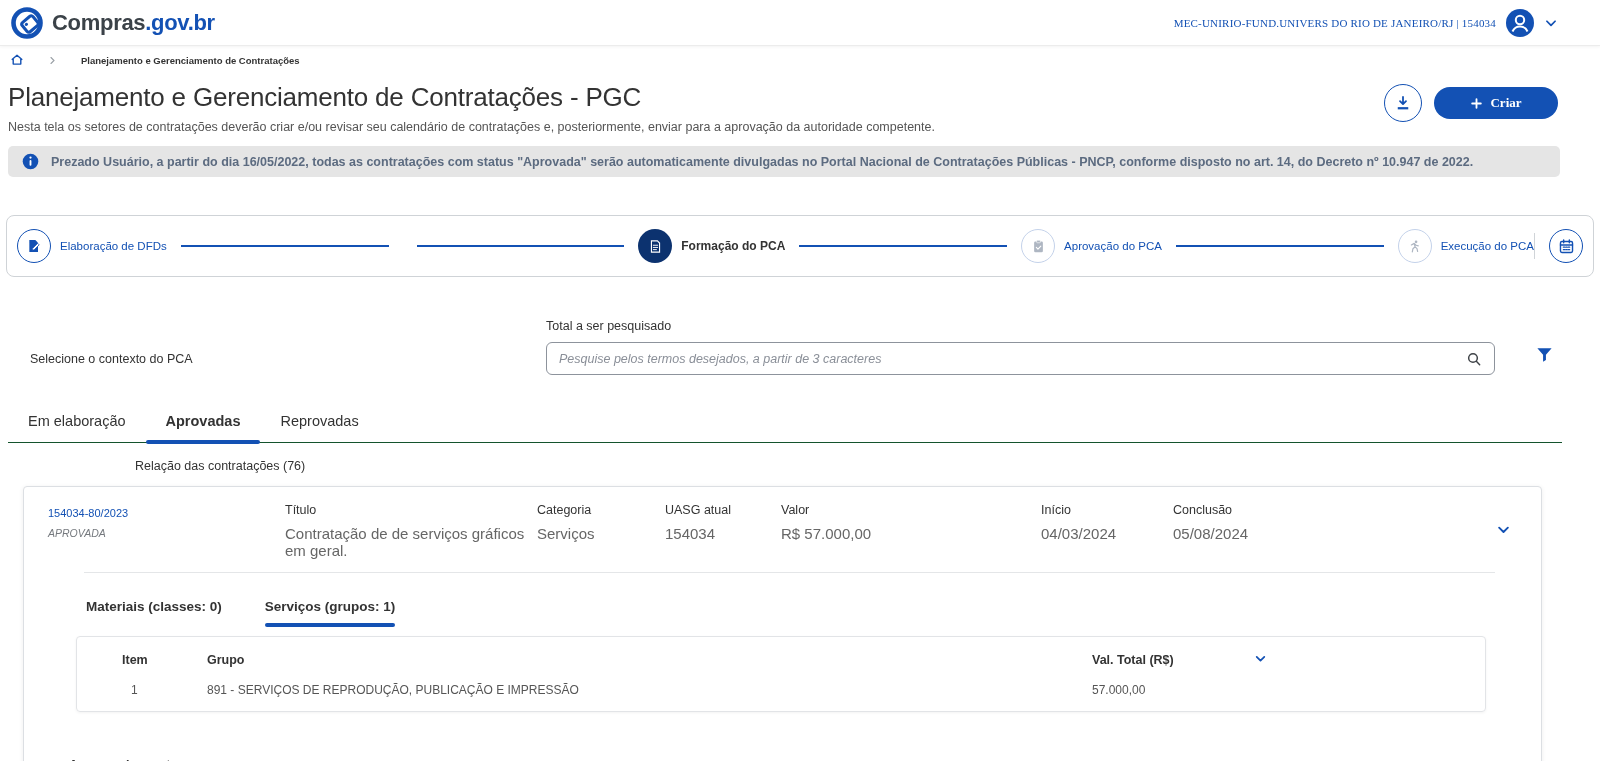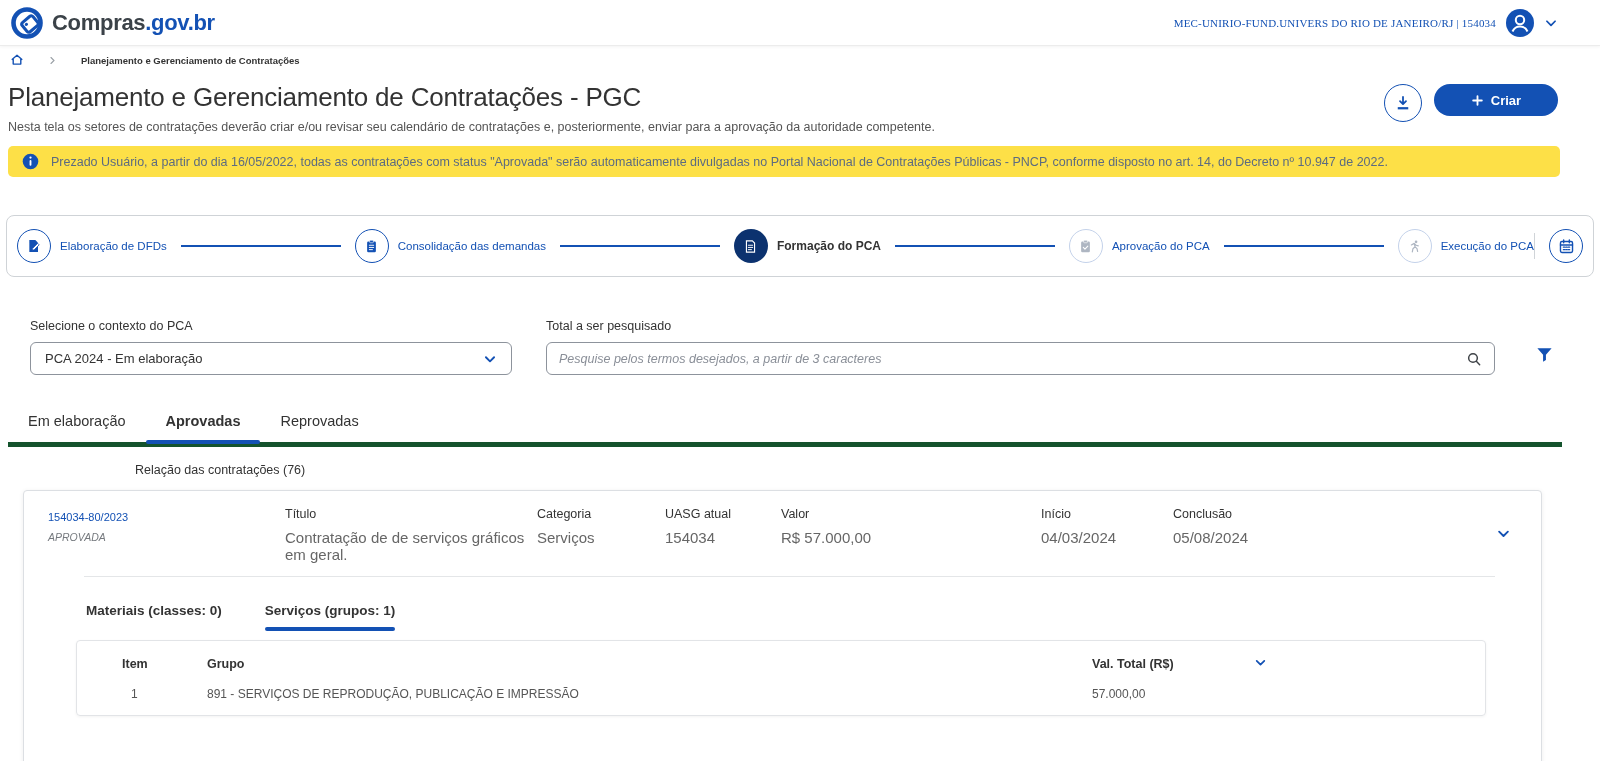--- a/index.html
+++ b/index.html
@@ -19,30 +19,30 @@
 
   
   .breadcrumb { height:28px; display:flex; align-items:center; gap:24px; padding:0 10px; }
   .breadcrumb .crumb { font-size:9.5px; font-weight:bold; color:#333; }
   .bc-sep { color:#9aa0a6; display:flex; }
 
   
   .title-row { display:flex; justify-content:space-between; align-items:flex-start; padding:8px 42px 0 8px; }
   h1 { font-size:26px; font-weight:500; color:#333; letter-spacing:-0.2px; }
   .subtitle { font-size:12.5px; color:#555; margin-top:7px; }
-  .actions { display:flex; align-items:flex-start; gap:12px; margin-top:2px; }
+  .actions { display:flex; align-items:center; gap:12px; margin-top:2px;font-family:Liberation Serif, serif; }
   .btn-circle { width:38px; height:38px; border-radius:50%; border:1px solid #1351b4;
     background:#fff; display:flex; align-items:center; justify-content:center; cursor:pointer; }
   .btn-primary { height:32px; min-width:124px; border:none; border-radius:16px; background:#1351b4;
     color:#fff; font-size:13px; font-weight:bold; display:flex; align-items:center; justify-content:center;
     gap:7px; padding:0 22px; cursor:pointer; font-family:inherit; }
 
   
-  .banner { margin:12px 40px 0 8px; background:#fde047; border-radius:5px;
-    display:flex; align-items:center; gap:12px; padding:7px 14px; }
+  .banner { margin:12px 40px 0 8px; background:#e5e5e5; border-radius:5px;
+    display:flex; align-items:center; gap:12px; padding:7px 14px;font-weight:bold; }
   .banner-text { font-size:12.5px; color:#5c6b80; }
 
   
   .stepper { margin:38px 6px 0 6px; height:62px; border:1px solid #cfd3d7; border-radius:8px;
     display:flex; align-items:center; padding:0 10px; background:#fff; }
   .step { display:flex; align-items:center; gap:9px; flex:0 0 auto; cursor:pointer; }
   .step-circle { width:34px; height:34px; border-radius:50%; display:flex; align-items:center; justify-content:center; }
   .step-circle.done { border:1.5px solid #1351b4; background:#fff; }
   .step-circle.active { border:none; background:#0c326f; }
   .step-circle.future { border:1.5px solid #c4d2ea; background:#fff; }
@@ -61,21 +61,21 @@
     align-items:center; justify-content:space-between; padding:0 14px; background:#fff; cursor:pointer; }
   .select-value { font-size:13px; color:#333; }
   .search-box { height:33px; border:1px solid #8d939c; border-radius:6px; display:flex;
     align-items:center; background:#fff; padding:0 12px; }
   .search-box input { flex:1; border:none; outline:none; font-size:12.5px; font-style:italic;
     color:#c2410c; font-family:inherit; background:transparent; }
   .search-box input::placeholder { color:#8a8f98; font-style:italic; }
   .funnel-btn { background:none; border:none; cursor:pointer; padding:6px; margin-bottom:2px; }
 
   
-  .tabs { display:flex; margin:30px 38px 0 8px; border-bottom:5px solid #14532d; }
+  .tabs { display:flex; margin:30px 38px 0 8px; border-bottom:1px solid #14532d; }
   .tab { padding:8px 20px 13px 20px; font-size:14.5px; color:#333; cursor:pointer; position:relative; }
   .tab.active { font-weight:bold; }
   .tab.active::after { content:""; position:absolute; left:0; right:0; bottom:-2px; height:4px;
     background:#1351b4; border-radius:2px; }
   .relacao { margin:16px 0 0 135px; font-size:12.5px; font-weight:500; color:#333; }
 
   
   .card { margin:13px 58px 0 23px; border:1px solid #dcdfe3; border-radius:4px;
     box-shadow:0 1px 5px rgba(0,0,0,.07); background:#fff; padding-bottom:34px; }
   .crow { display:flex; padding:16px 20px 13px 24px; align-items:flex-start; }
@@ -194,30 +194,20 @@
     <span class="step-circle done">
       <svg width="16" height="16" viewBox="0 0 24 24">
         <path d="M5 3h9l4 4v14H5z" fill="#1351b4"></path>
         <path d="M10 15.5l7.5-7.5 2.3 2.3-7.5 7.5-3 .7z" fill="#fff" stroke="#1351b4" stroke-width="1.2"></path>
       </svg>
     </span>
     <span class="step-label">Elaboração de DFDs</span>
   </div>
   <div class="connector"></div>
 
-  <div class="step">
-    <span class="step-circle done">
-      <svg width="15" height="15" viewBox="0 0 24 24">
-        <rect x="5" y="4" width="14" height="17" rx="2" fill="#1351b4"></rect>
-        <rect x="9" y="2" width="6" height="4" rx="1.2" fill="#1351b4" stroke="#fff" stroke-width="1"></rect>
-        <path d="M8.5 10h7M8.5 13.5h7M8.5 17h5" stroke="#fff" stroke-width="1.5" stroke-linecap="round"></path>
-      </svg>
-    </span>
-    <span class="step-label">Consolidação das demandas</span>
-  </div>
   <div class="connector"></div>
 
   <div class="step">
     <span class="step-circle active">
       <svg width="15" height="15" viewBox="0 0 24 24">
         <path d="M5.5 3h9.5l3.5 3.5V21H5.5z" fill="none" stroke="#fff" stroke-width="1.8"></path>
         <path d="M8.5 10h7M8.5 13.5h7M8.5 17h5" stroke="#fff" stroke-width="1.5" stroke-linecap="round"></path>
       </svg>
     </span>
     <span class="step-label active">Formação do PCA</span>
@@ -254,28 +244,20 @@
         <path d="M8 2.8v4M16 2.8v4M3.5 9.8h17" stroke="#1351b4" stroke-width="2" stroke-linecap="round"></path>
         <path d="M7.5 13h2M11 13h2M14.5 13h2M7.5 16.5h2M11 16.5h2M14.5 16.5h2" stroke="#1351b4" stroke-width="1.7" stroke-linecap="round"></path>
       </svg>
     </button>
   </div>
 </div>
 
 <section class="filters">
   <div class="field ctx-field">
     <label>Selecione o contexto do PCA</label>
-    <div class="select-box">
-      <span class="select-value">PCA 2024 - Em elaboração</span>
-      <span class="ic">
-        <svg width="14" height="14" viewBox="0 0 24 24">
-            <polyline points="5,9 12,16 19,9" fill="none" stroke="#1351b4" stroke-width="3.2" stroke-linecap="round" stroke-linejoin="round"></polyline>
-          </svg>
-      </span>
-    </div>
   </div>
 
   <div class="field search-field">
     <label>Total a ser pesquisado</label>
     <div class="search-box">
       <input type="text" placeholder="Pesquise pelos termos desejados, a partir de 3 caracteres" style="">
       <span class="ic">
         <svg width="16" height="16" viewBox="0 0 24 24">
             <circle cx="10.5" cy="10.5" r="6.5" fill="none" stroke="#3e4247" stroke-width="2.2"></circle>
             <path d="M15.5 15.5 20.5 20.5" stroke="#3e4247" stroke-width="2.2" stroke-linecap="round"></path>

